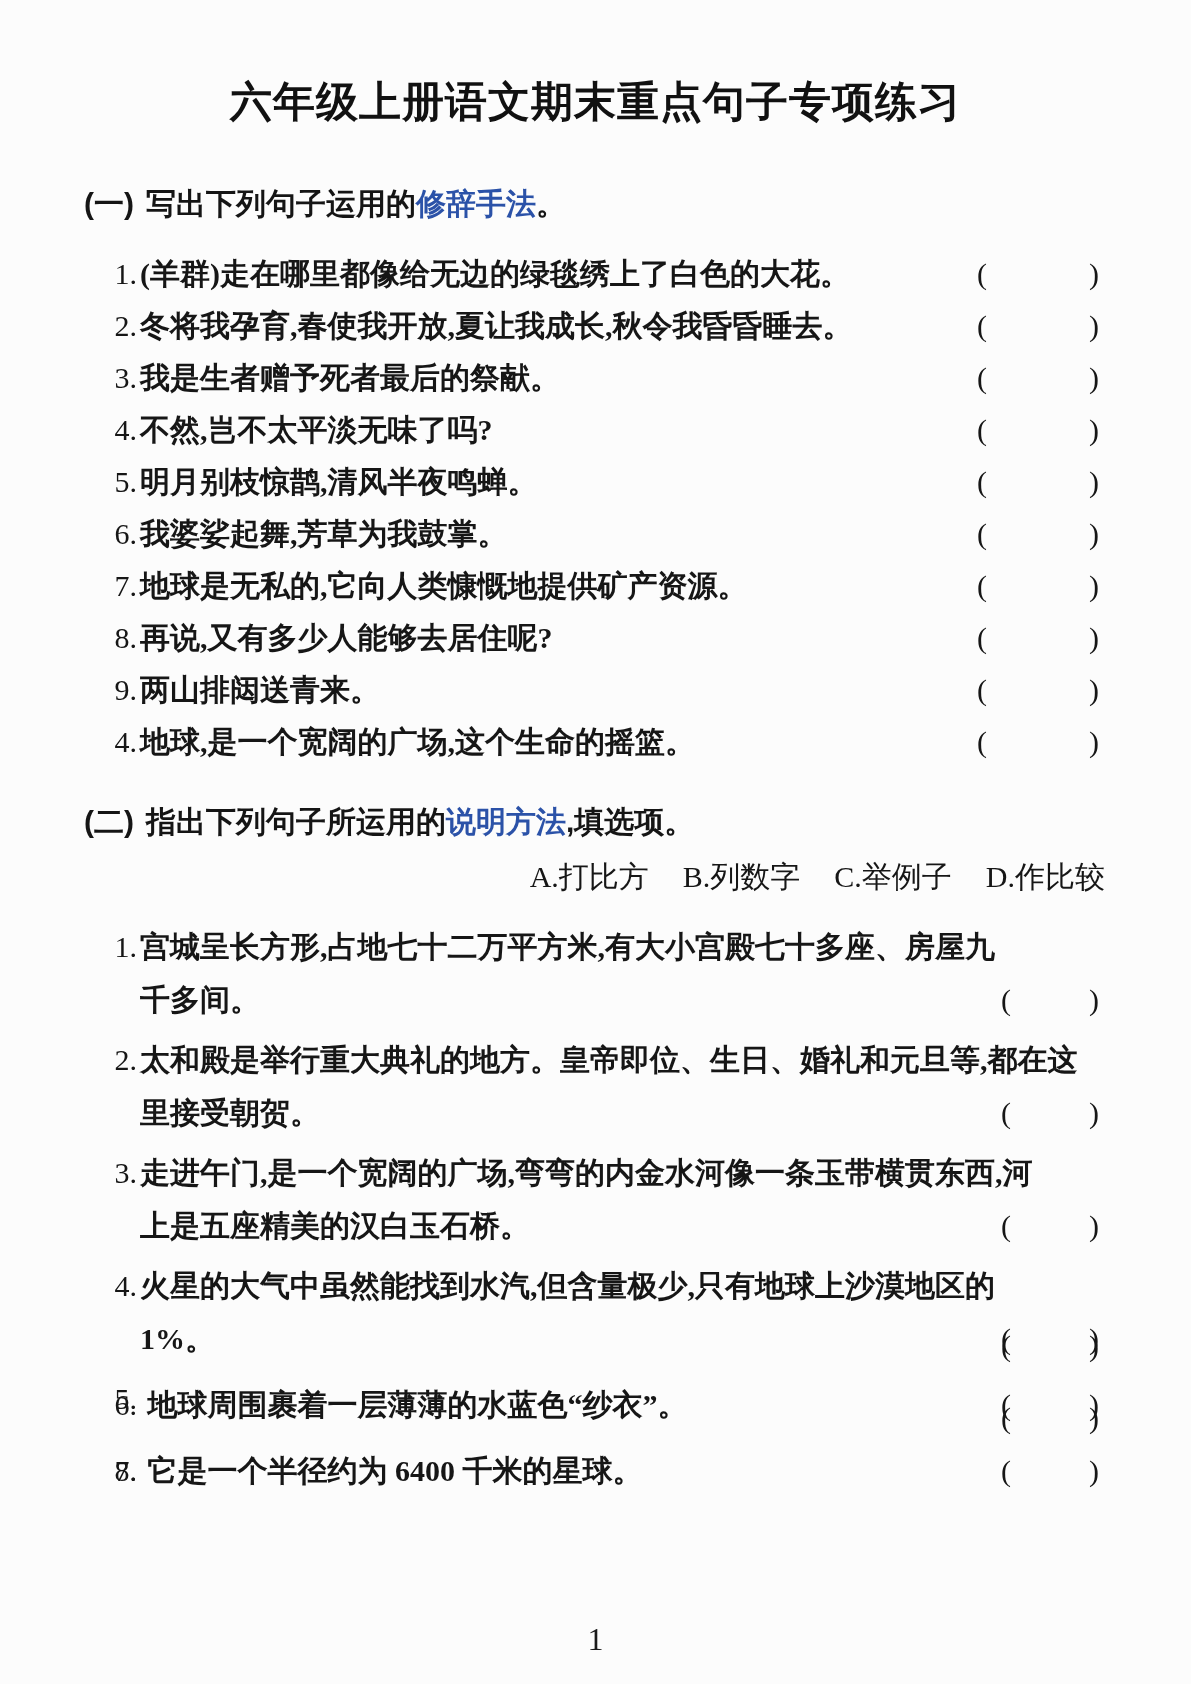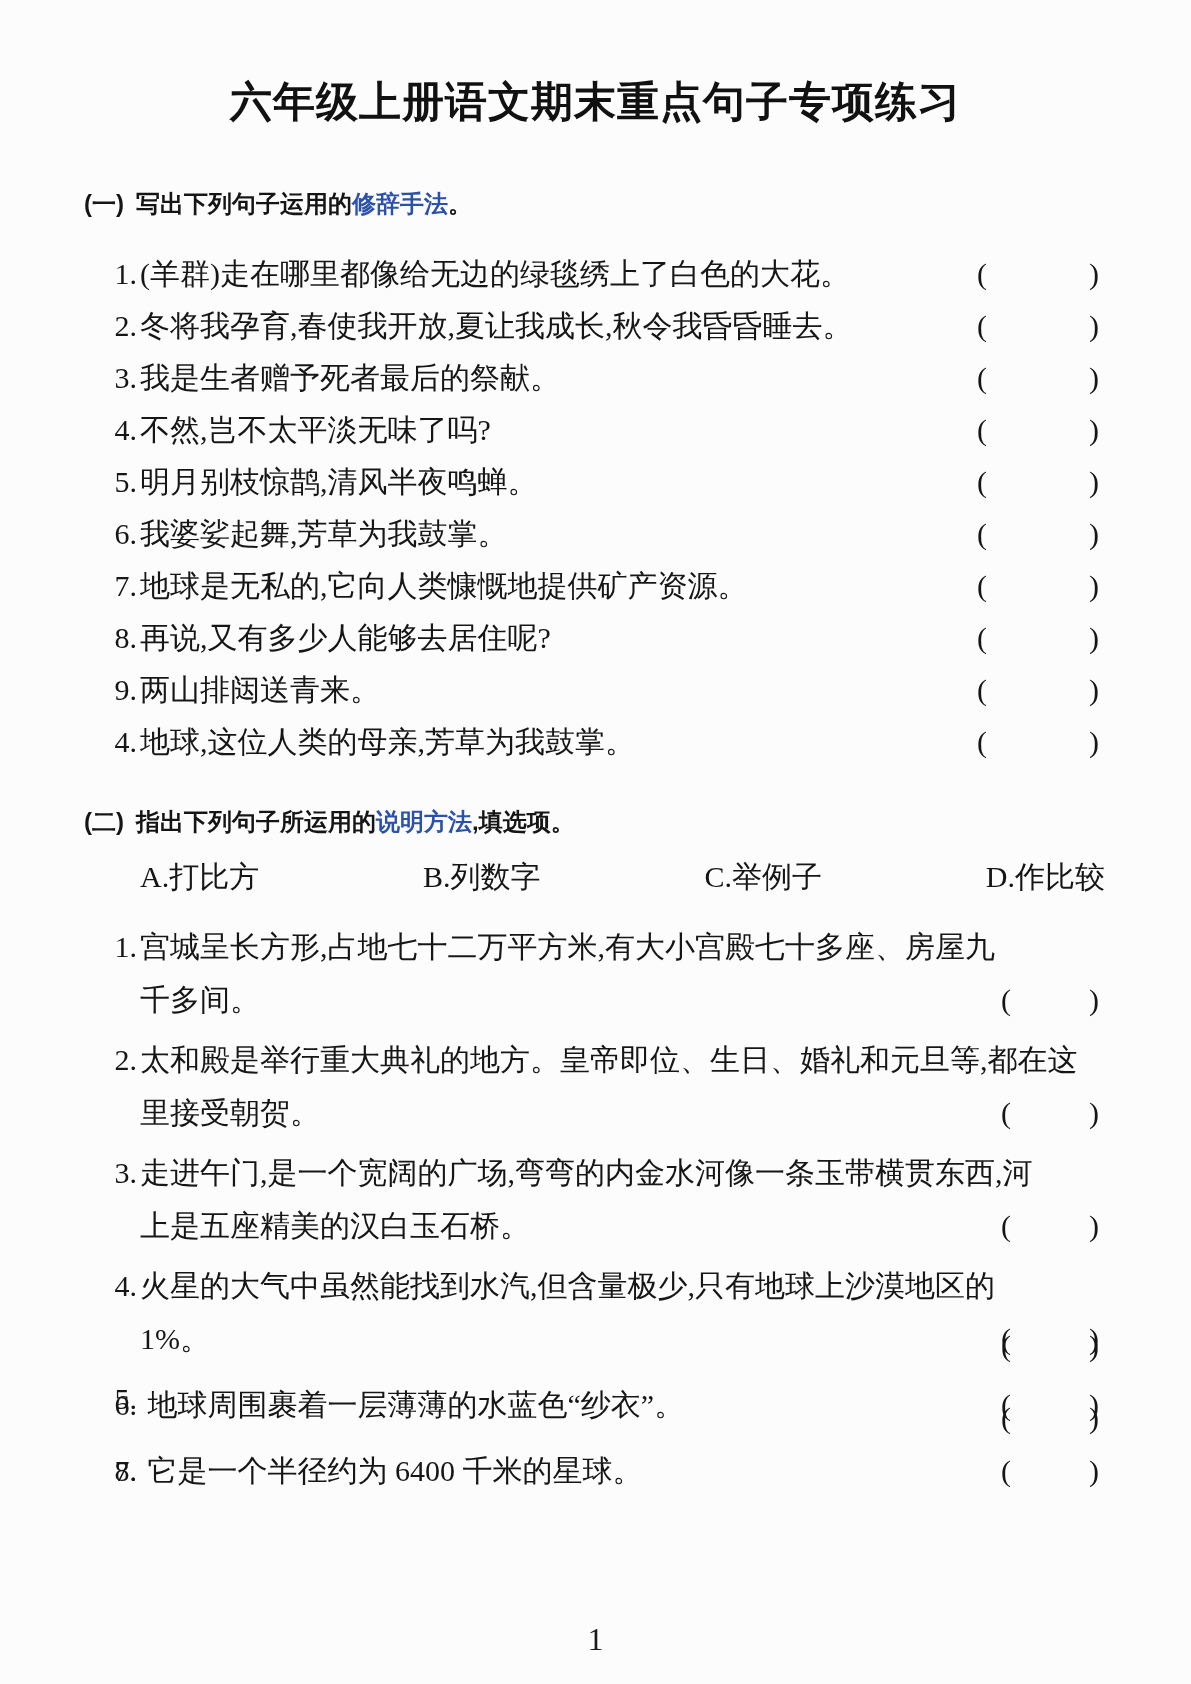--- a/index.html
+++ b/index.html
@@ -20,21 +20,21 @@
     font-family: "Liberation Sans", sans-serif;
     font-weight: 700;
     font-size: 42px;
     letter-spacing: 1px;
     color: #111111;
   }
   .section-heading {
     margin: 56px 0 0 84px;
     font-family: "Liberation Sans", sans-serif;
     font-weight: 700;
-    font-size: 24px;
+    font-size: 30px;
     line-height: 36px;
     color: #151515;
   }
   .section-heading .sh-label { margin-right: 12px; }
   .section-heading .sh-highlight { color: var(--accent, #2B52A8); }
   .s2-heading { margin-top: 36px; }
   .q-list { margin-top: 26px; }
   .q-list--s2 { margin-top: 22px; }
   .q-row {
     position: relative;
@@ -46,37 +46,37 @@
   .q-list--s2 .q-row { line-height: 53px; }
   .q-list--s2 .q-row.single { margin-bottom: 13px; }
   .q-list--s2 .q-row.multi { margin-bottom: 7px; }
   .q-num {
     position: absolute;
     left: 0;
     top: 0;
     width: 137px;
     text-align: right;
   }
-  .q-text { white-space: pre-wrap; display: block; }
+  .q-text { white-space: pre-wrap; display: block; font-weight: bold; }
   .q-parens {
     position: absolute;
     right: 92px;
     bottom: 0;
     width: 122px;
     display: flex;
     justify-content: space-between;
     line-height: inherit;
   }
   .q-list--s2 .q-parens { width: 98px; }
   .options-row {
     margin: 16px 0 0 140px;
     width: 965px;
     display: flex;
-    justify-content: space-between;
-    gap: 20px;
+    justify-content: flex-end;
+    gap: 34px;
     font-size: 30px;
     line-height: 42px;
   }
   .page-number {
     position: absolute;
     left: 0;
     right: 0;
     bottom: 26px;
     text-align: center;
     font-size: 32px;
@@ -162,21 +162,21 @@
     <div class="q-row">
       <span class="q-num">9.</span>
       <span class="q-text">两山排闼送青来。</span>
       <span class="q-parens">
           <span>(</span>
           <span>)</span>
         </span>
     </div>
     <div class="q-row">
       <span class="q-num">4.</span>
-      <span class="q-text">地球,这位人类的母亲,芳草为我鼓掌。</span>
+      <span class="q-text">地球,是一个宽阔的广场,这个生命的摇篮。</span>
       <span class="q-parens">
           <span>(</span>
           <span>)</span>
         </span>
     </div>
   </div>
 
   <div class="section-heading s2-heading">
     <span class="sh-label">(二)</span><span>指出下列句子所运用的</span><span class="sh-highlight">说明方法</span><span>,填选项。</span>
   </div>

